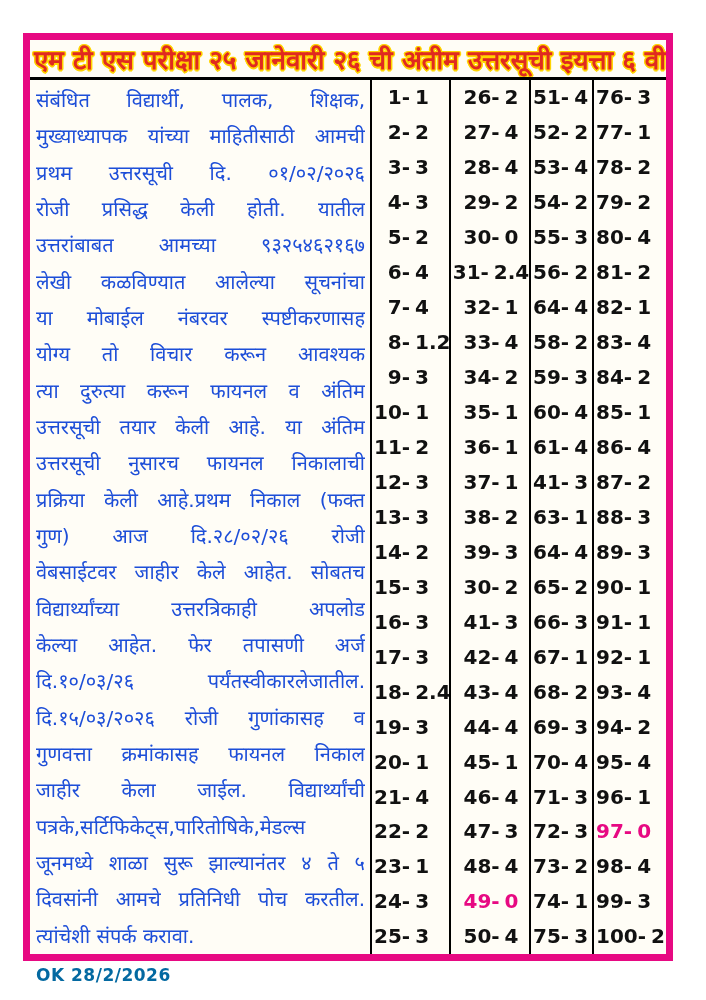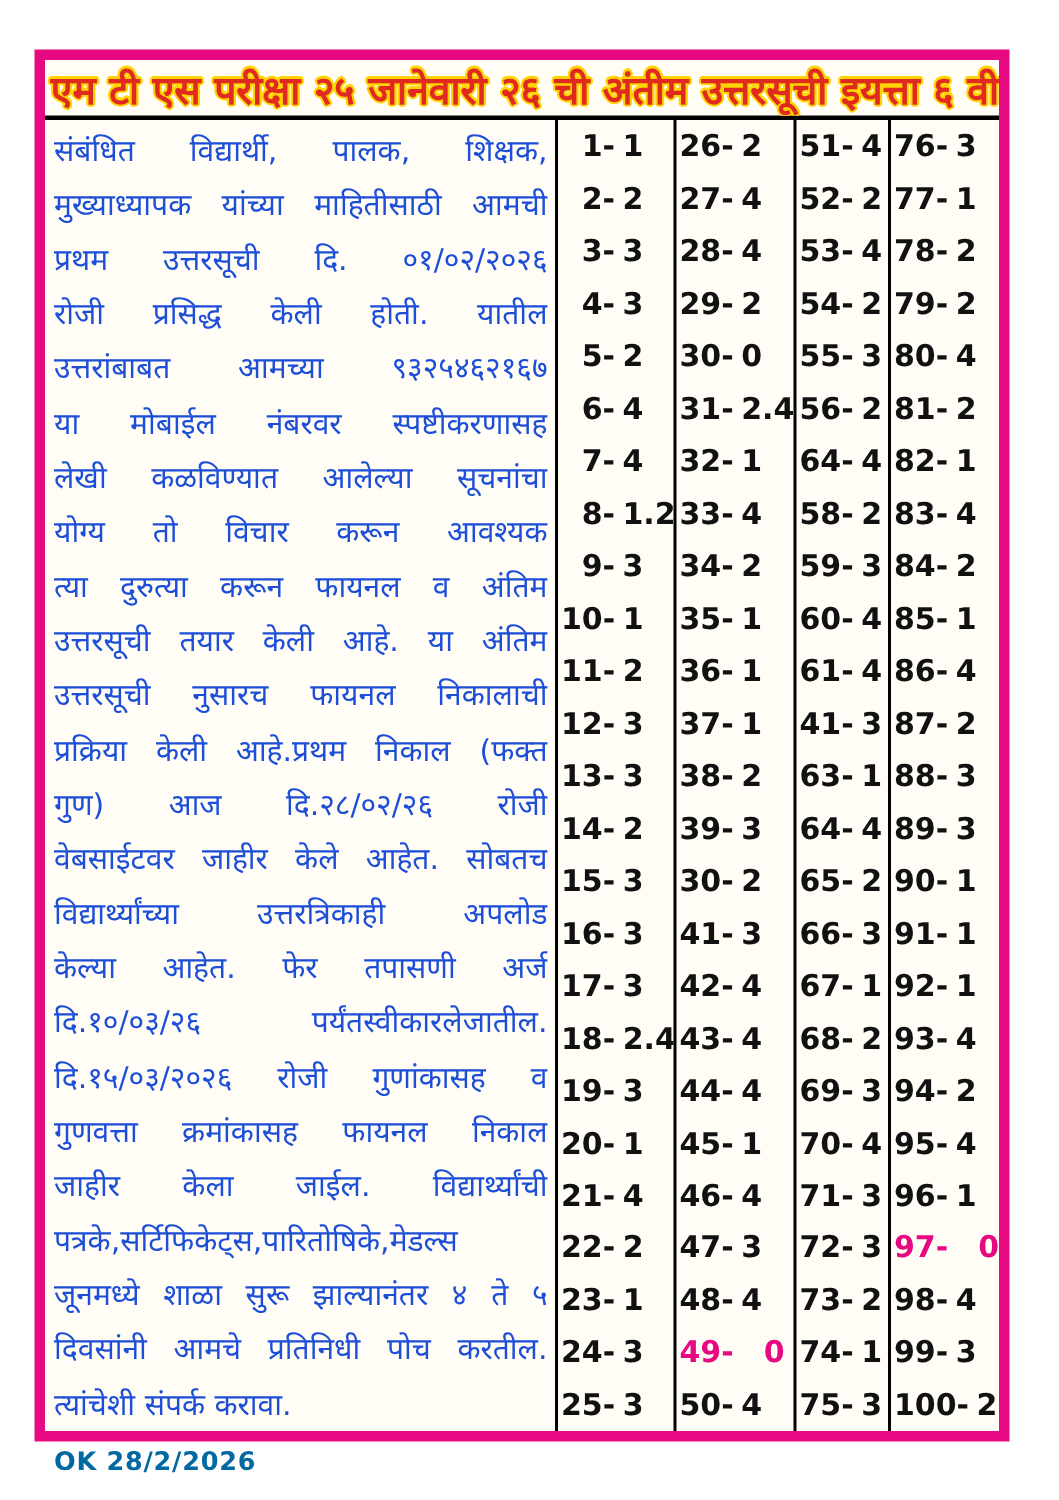--- a/index.html
+++ b/index.html
@@ -71,21 +71,21 @@
     text-align: left;
     text-align-last: left;
   }
   .answer-col {
     display: flex;
     flex-direction: column;
     overflow: hidden;
   }
   .answer-col + .answer-col { border-left: 2px solid #000; }
   .answer-col.c1 { flex: 0 0 77px; }
-  .answer-col.c2 { flex: 0 0 80px; }
+  .answer-col.c2 { flex: 0 0 80px; align-items: center; }
   .answer-col.c3 { flex: 0 0 63px; }
   .answer-col.c4 { flex: 1 1 auto; }
   .answer-cell {
     flex: 1 1 auto;
     display: flex;
     align-items: center;
     justify-content: flex-start;
     font-weight: bold;
     font-size: 20px;
     color: #111;
@@ -96,21 +96,21 @@
     flex: 0 0 36px;
     text-align: right;
     white-space: nowrap;
   }
   .answer-col.c3 .answer-cell .q,
   .answer-col.c4 .answer-cell .q { flex-basis: 34px; }
   .answer-cell .a {
     margin-left: 5px;
     white-space: nowrap;
   }
-  .answer-cell.highlight { color: var(--highlight-pink, #e70982); gap: 15px; }
+  .answer-cell.highlight { color: var(--highlight-pink, #e70982); }
   .footer {
     position: absolute;
     left: 36px; top: 965px;
     font-size: 17px;
     font-weight: bold;
     color: #0369a1;
     letter-spacing: 0.5px;
   }
 </style>
 </head>
@@ -120,22 +120,22 @@
   <div class="title-bar">
     <span class="title-text">एम टी एस परीक्षा २५ जानेवारी २६ ची अंतीम उत्तरसूची इयत्ता ६ वी</span>
   </div>
   <div class="content">
     <div class="notice-col" id="notice-text">
         <div class="notice-line">संबंधित विद्यार्थी, पालक, शिक्षक,</div>
         <div class="notice-line">मुख्याध्यापक यांच्या माहितीसाठी आमची</div>
         <div class="notice-line">प्रथम उत्तरसूची दि. ०१/०२/२०२६</div>
         <div class="notice-line">रोजी प्रसिद्ध केली होती. यातील</div>
         <div class="notice-line">उत्तरांबाबत आमच्या ९३२५४६२१६७</div>
+        <div class="notice-line">लेखी कळविण्यात आलेल्या सूचनांचा</div>
         <div class="notice-line">या मोबाईल नंबरवर स्पष्टीकरणासह</div>
-        <div class="notice-line">लेखी कळविण्यात आलेल्या सूचनांचा</div>
         <div class="notice-line">योग्य तो विचार करून आवश्यक</div>
         <div class="notice-line">त्या दुरुत्या करून फायनल व अंतिम</div>
         <div class="notice-line">उत्तरसूची तयार केली आहे. या अंतिम</div>
         <div class="notice-line">उत्तरसूची नुसारच फायनल निकालाची</div>
         <div class="notice-line">प्रक्रिया केली आहे.प्रथम निकाल (फक्त</div>
         <div class="notice-line">गुण) आज दि.२८/०२/२६ रोजी</div>
         <div class="notice-line">वेबसाईटवर जाहीर केले आहेत. सोबतच</div>
         <div class="notice-line">विद्यार्थ्यांच्या उत्तरत्रिकाही अपलोड</div>
         <div class="notice-line">केल्या आहेत. फेर तपासणी अर्ज</div>
         <div class="notice-line">दि.१०/०३/२६ पर्यंतस्वीकारलेजातील.</div>

